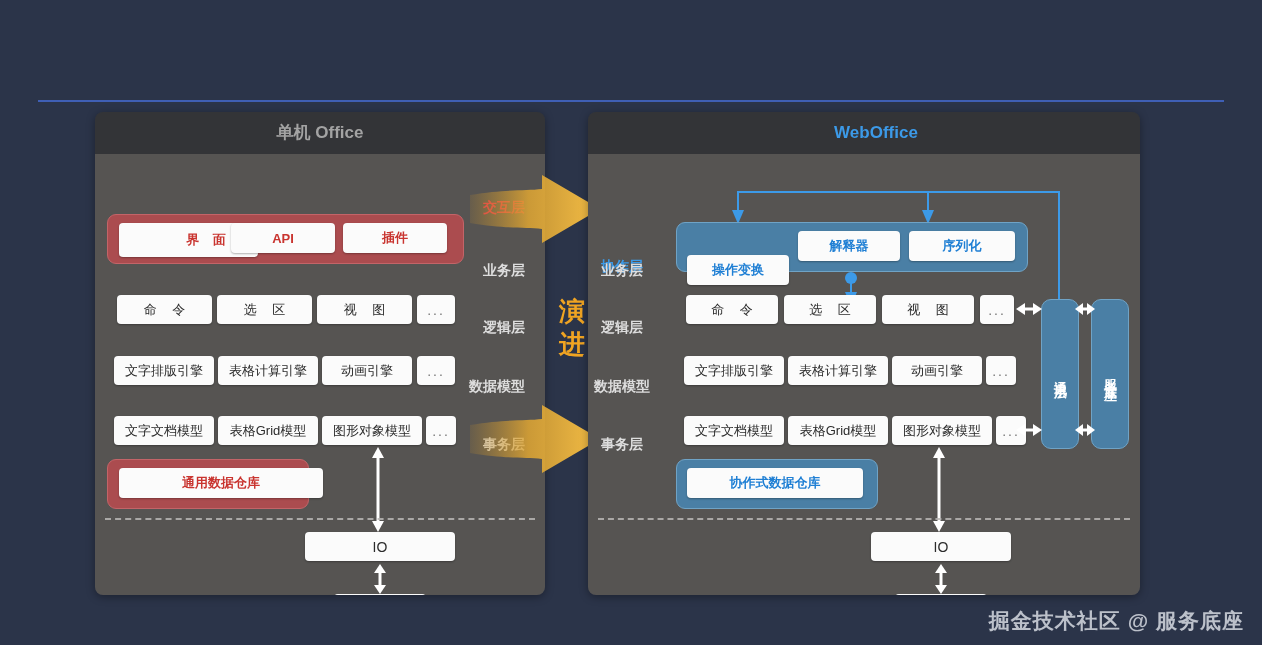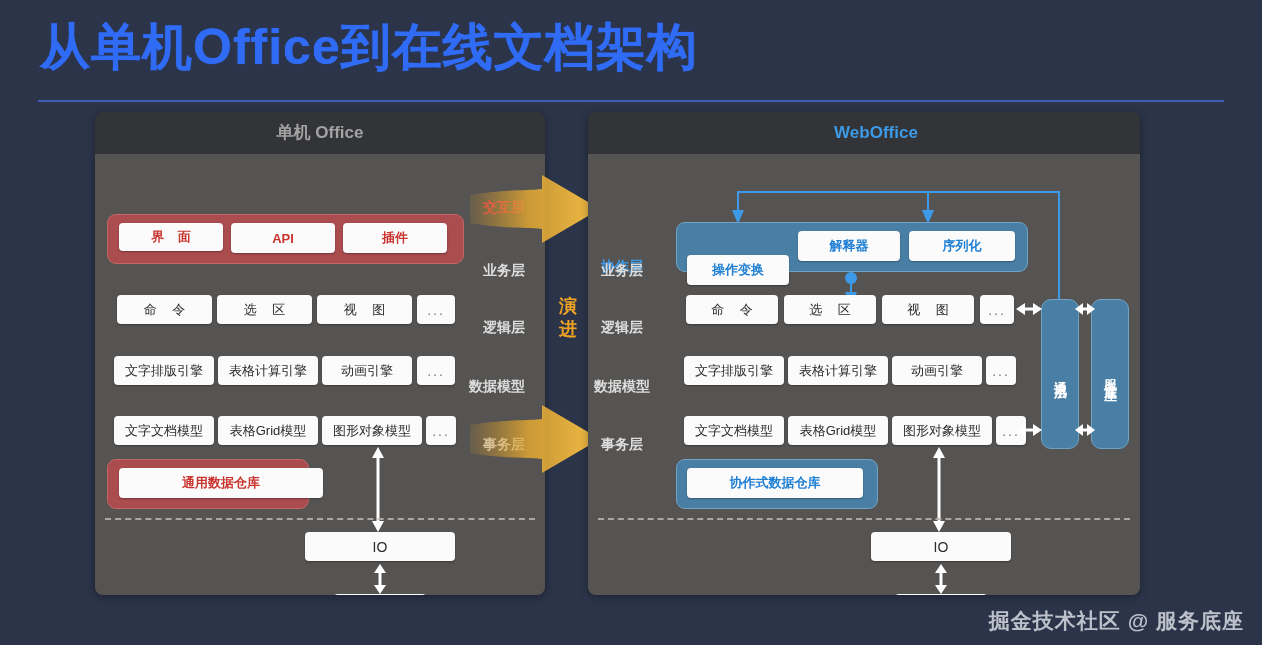--- a/index.html
+++ b/index.html
@@ -70,22 +70,22 @@
   
   .vdbl{position:absolute;}
   .hdbl{position:absolute;}
 
   
   .fileshape{position:absolute;}
 
   
   .evolve-text{
     position:absolute;left:551px;top:295px;width:34px;
-    font-size:18px;font-weight:700;color:#f0a422;
-    text-align:center;line-height:1.25;
+    font-size:26px;font-weight:700;color:#f0a422;
+    text-align:right;line-height:1.25;
   }
   .goldarrow{position:absolute;}
 
   
   .vbar{
     position:absolute;background:#4a7fa5;border:1px solid #6fa3c6;
     border-radius:10px;display:flex;align-items:center;justify-content:center;
   }
   .vbar span{
     writing-mode:vertical-rl;text-orientation:upright;
@@ -100,29 +100,28 @@
     position:absolute;right:18px;bottom:10px;
     font-size:21px;color:#c9cdd6;font-weight:600;opacity:.92;
     letter-spacing:1px;
   }
 </style>
 </head>
 <body>
 
 <div class="slide">
 
-  <div class="title">从单机Office到在线文档架构</div>
   <div class="title-rule"></div>
 
   <div class="panel" id="panel-left">
     <div class="panel-head">单机 Office</div>
     <div class="panel-body">
 
       <div class="group red" style="left:12px;top:60px;width:355px;height:48px;"></div>
-      <div class="node red-t" style="left:24px;top:69px;width:104px;height:28px;letter-spacing:5px;text-indent:5px;">界 面</div>
+      <div class="node red-t" style="left:24px;top:69px;width:104px;height:34px;letter-spacing:5px;text-indent:5px;padding-left:35px;">界 面</div>
       <div class="node red-t" style="left:136px;top:69px;width:104px;height:30px;">API</div>
       <div class="node red-t" style="left:248px;top:69px;width:104px;height:30px;">插件</div>
 
       <div class="node sp" style="left:22px;top:141px;width:95px;height:29px;">命 令</div>
       <div class="node sp" style="left:122px;top:141px;width:95px;height:29px;">选 区</div>
       <div class="node sp" style="left:222px;top:141px;width:95px;height:29px;">视 图</div>
       <div class="node dots" style="left:322px;top:141px;width:38px;height:29px;">...</div>
 
       <div class="node" style="left:19px;top:202px;width:100px;height:29px;">文字排版引擎</div>
       <div class="node" style="left:123px;top:202px;width:100px;height:29px;">表格计算引擎</div>

